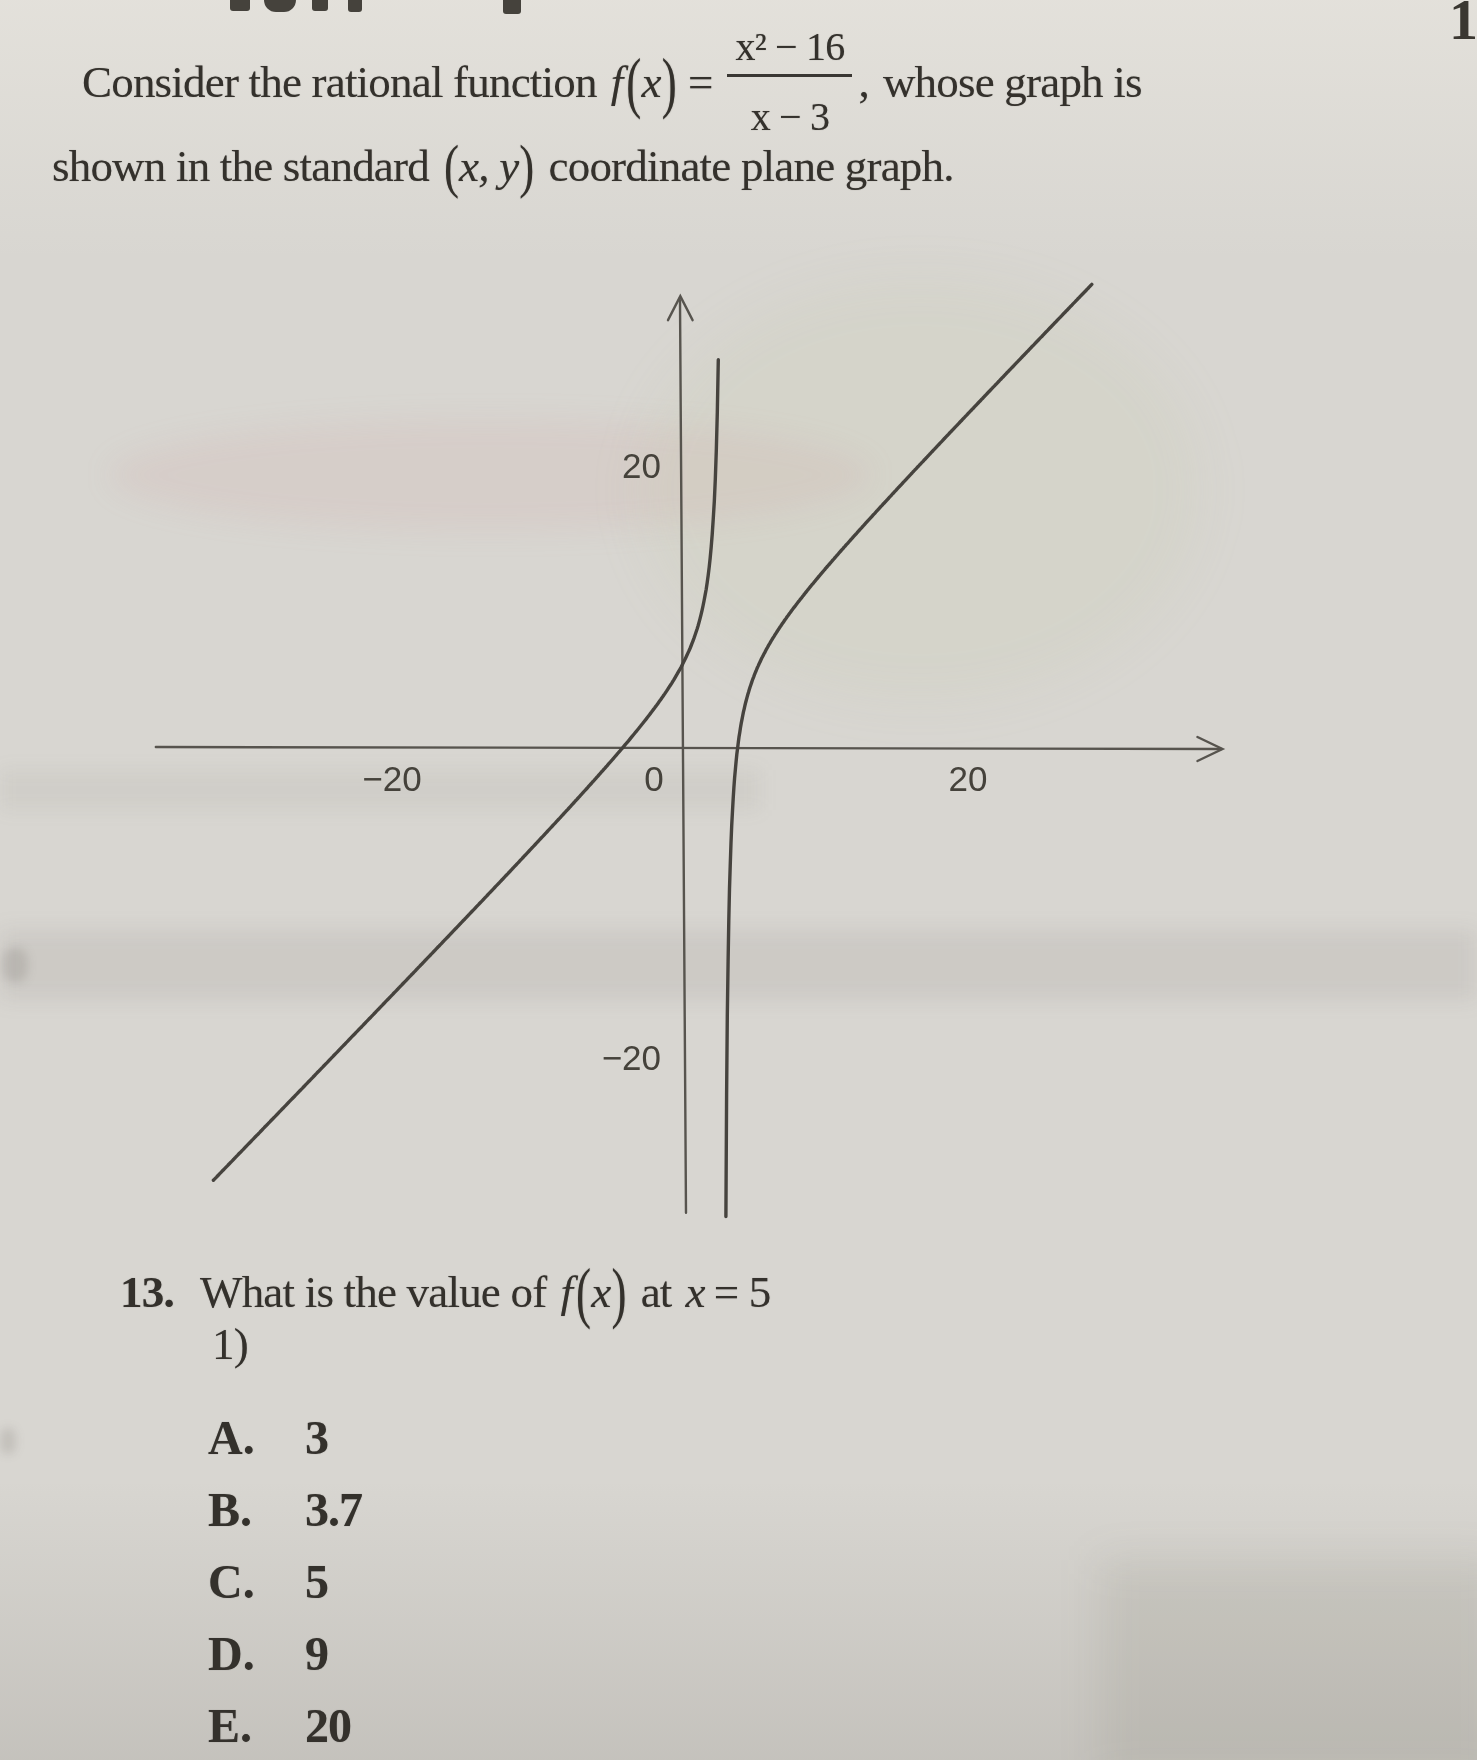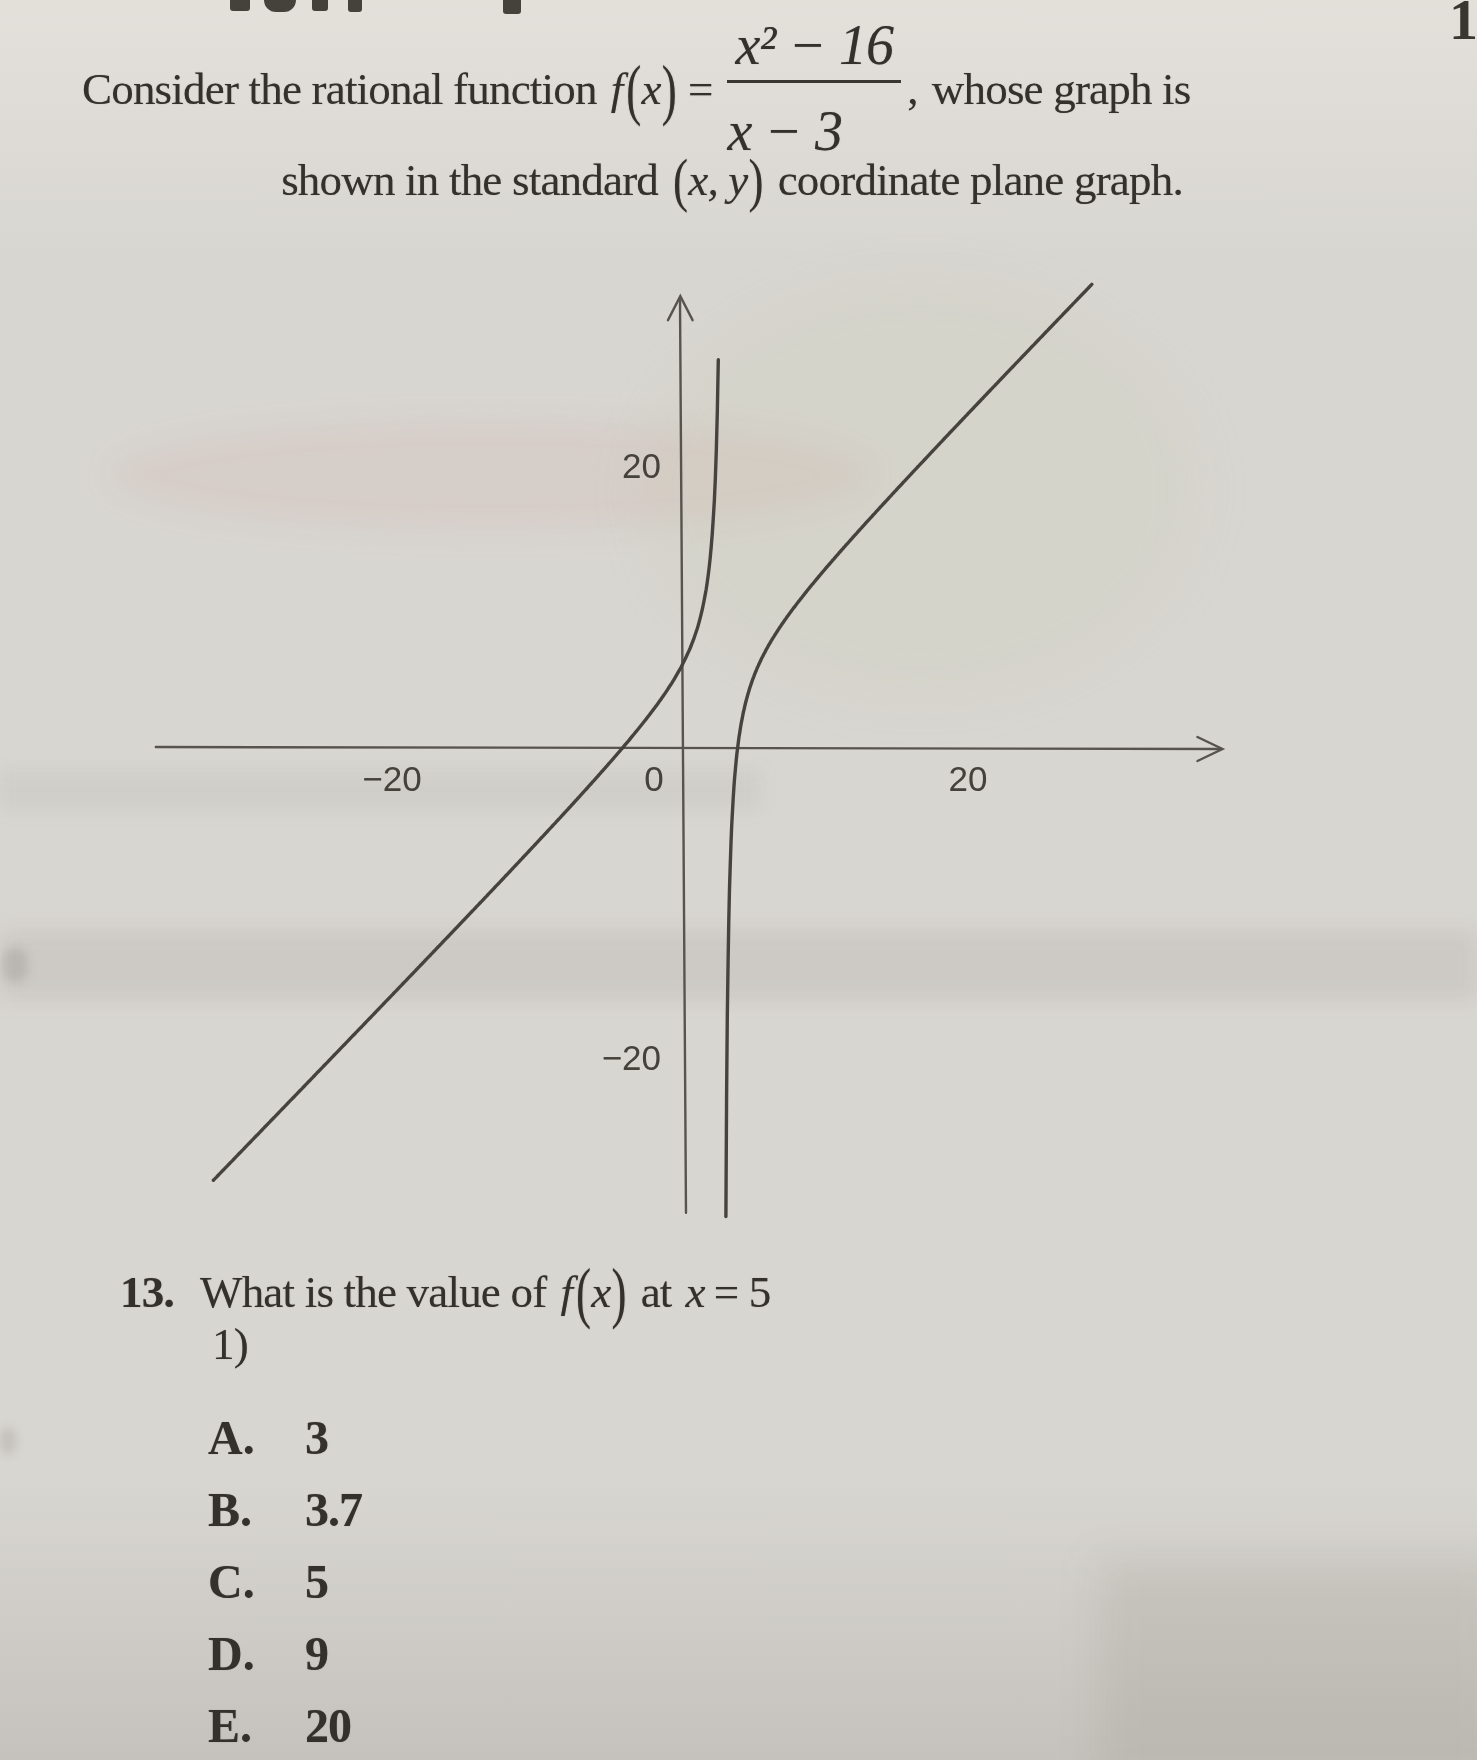--- a/index.html
+++ b/index.html
@@ -33,23 +33,23 @@
     color:#3a3731;}
 
   .textline{display:flex;align-items:center;white-space:pre;}
   .serif-text{font-size:45px;letter-spacing:-0.8px;text-shadow:0 0 1px rgba(52,49,44,0.45);}
   .ital{font-style:italic;}
   .tp{display:inline-block;transform:scaleY(1.5);transform-origin:center;font-weight:400;margin:0 1px;}
   .tp2{display:inline-block;transform:scaleY(1.32);transform-origin:center;margin:0 1px;}
 
   #intro{position:absolute;left:52px;top:16px;width:1360px;}
   #intro-line1{min-height:132px;padding-left:30px;}
-  #intro-line2{margin-top:-8px;justify-content:center;}
-  .frac{display:inline-flex;flex-direction:column;vertical-align:middle;
-    margin:0 6px 0 4px;font-style:italic;font-size:56px;line-height:1.06;}
+  #intro-line2{margin-top:-8px;}
+  .frac{display:inline-flex;flex-direction:column;align-items:center;vertical-align:middle;
+    margin:0 6px 0 4px;font-size:40px;line-height:1.06;}
   .frac .num{padding:0 8px 5px 8px;border-bottom:3px solid #3a3733;}
   .frac .den{padding-top:19px;}
   .mr{margin-right:14px;} .ml{margin-left:14px;}
   .eq{margin:0 11px;}
   .fvar{margin-right:3px;}
 
   #question{position:absolute;left:112px;top:1266px;width:1240px;}
   #q-line1{line-height:52px;}
   .qnum{display:inline-block;width:80px;font-weight:bold;margin-left:8px;}
   #q-line2{margin-left:100px;margin-top:2px;line-height:48px;}

